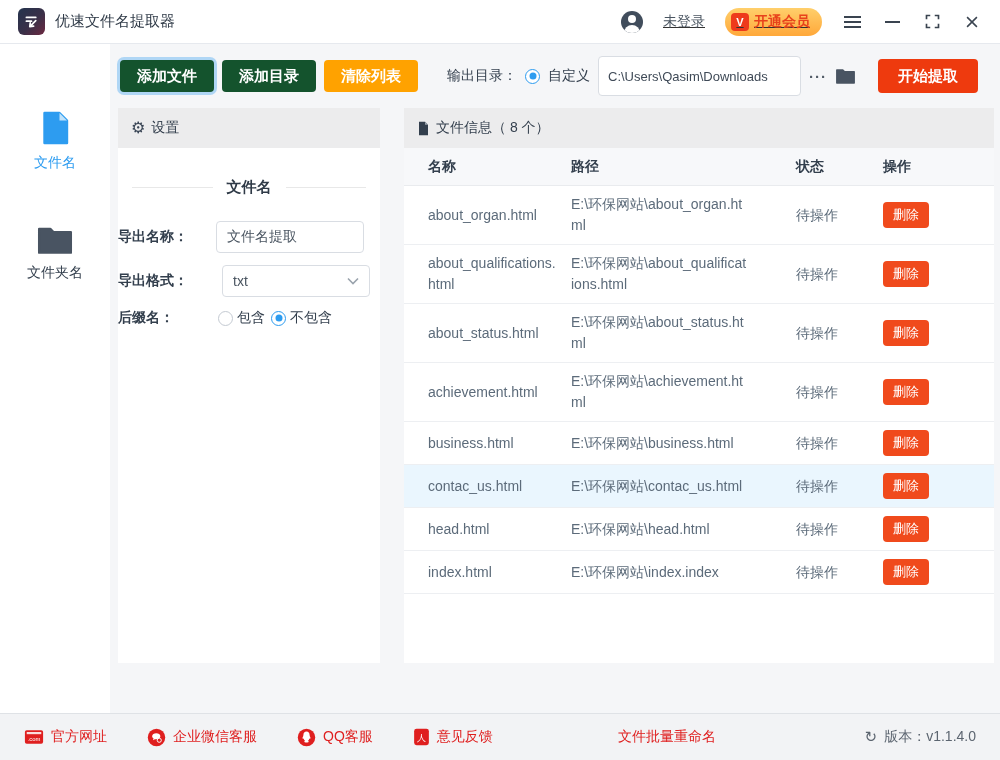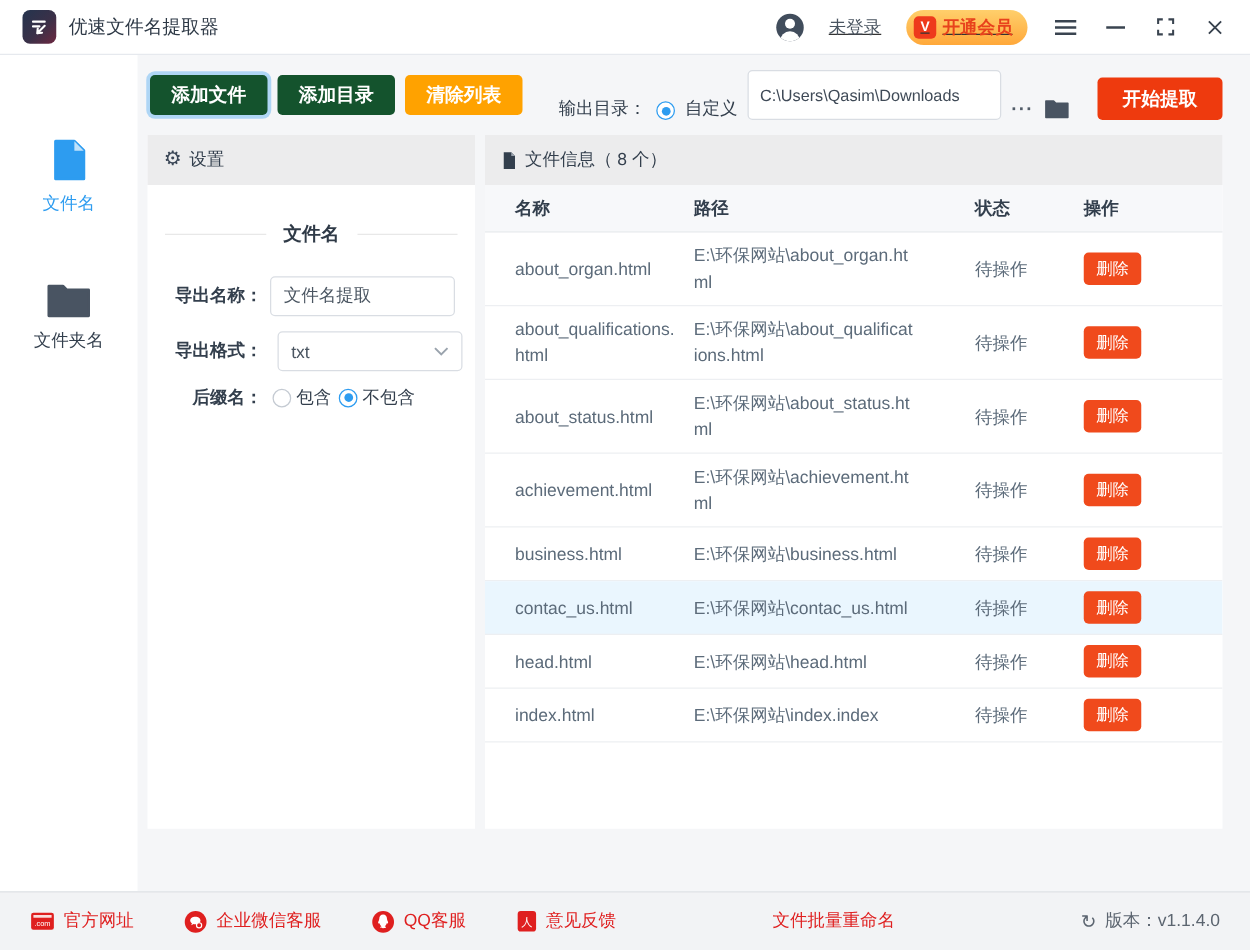--- a/index.html
+++ b/index.html
@@ -54,44 +54,44 @@
   
   .toolbar {
     position:absolute; top:44px; left:110px; width:890px; height:64px;
     display:flex; align-items:center; padding:0 22px 0 10px; gap:8px;
   }
   .btn { border:none; border-radius:4px; color:#fff; font-size:15px; font-weight:bold;
     height:32px; padding:0 17px; cursor:pointer; font-family:inherit; }
   .btn-blue { background:#14532d; }
   .btn-blue.focused { box-shadow:0 0 0 3px rgba(45,156,240,.35); }
   .btn-orange { background:#ffa200; }
-  .out-group { margin-left:auto; display:flex; align-items:flex-end; gap:8px; }
+  .out-group { margin-left:auto; display:flex; align-items:center; gap:8px; }
   .out-label { color:#333f4d; font-size:14px; }
   .radio { width:15px; height:15px; border-radius:50%; background:#fff; border:1px solid #c4cad2; position:relative; display:inline-block; flex:0 0 auto; cursor:pointer; }
   .radio.sel { border:1.5px solid #2d9cf0; }
   .radio.sel::after { content:""; position:absolute; left:50%; top:50%; transform:translate(-50%,-50%);
     width:7px; height:7px; border-radius:50%; background:#2d9cf0; }
   .path-input { width:203px; height:40px; border:1px solid #d9dde3; border-radius:4px;
     padding:0 9px; font-size:13px; color:#3f4a57; font-family:inherit; background:#fff; }
   .dots { color:#525c68; font-weight:bold; font-size:15px; letter-spacing:1px; cursor:pointer; }
   .start-btn { background:#ee3a0e; height:34px; padding:0 20px; font-size:15px; margin-left:14px; }
   
   .panel { position:absolute; top:108px; background:#fff; }
   .settings-panel { left:118px; width:262px; height:555px; }
-  .table-panel { left:388px; width:590px; height:555px; display:flex; flex-direction:column; }
+  .table-panel { left:404px; width:590px; height:555px; display:flex; flex-direction:column; }
   .panel-head { height:40px; background:#ececed; display:flex; align-items:center; padding:0 13px; gap:6px;
     font-size:14px; color:#333f4d; flex:0 0 auto; }
   .gear { color:#3a4656; font-size:16px; line-height:1; }
   
   .set-body { padding:30px 0 0 0; }
   .sec-title-row { display:flex; align-items:center; padding:0 14px; margin-bottom:24px; }
   .sec-line { flex:1; height:1px; background:#e8e8e8; }
   .sec-title { margin:0 14px; font-weight:bold; font-size:15px; color:#2f3a47; }
   .form-row { display:flex; align-items:center; margin:0 0 12px 0; }
-  .form-label { width:92px; text-align:right; font-weight:bold; color:#333f4d; font-size:14px; flex:0 0 auto; }
+  .form-label { width:92px; text-align:left; font-weight:bold; color:#333f4d; font-size:14px; flex:0 0 auto; }
   .txt-input { width:148px; height:32px; border:1px solid #d9dde3; border-radius:4px;
     padding:0 10px; font-size:14px; color:#4a5561; font-family:inherit; margin-left:6px; }
   .select { width:148px; height:32px; border:1px solid #d9dde3; border-radius:4px; margin-left:12px;
     display:flex; align-items:center; padding:0 10px; color:#4a5561; cursor:pointer; background:#fff; }
   .select .chev { margin-left:auto; }
   .radio-row { display:flex; align-items:center; gap:6px; margin-left:8px; }
   .radio-opt { display:flex; align-items:center; gap:4px; cursor:pointer; }
   .radio-opt .rlbl { color:#333f4d; }
   
   .thead { display:grid; grid-template-columns:143px 225px 87px 1fr; padding-left:24px; height:38px;

